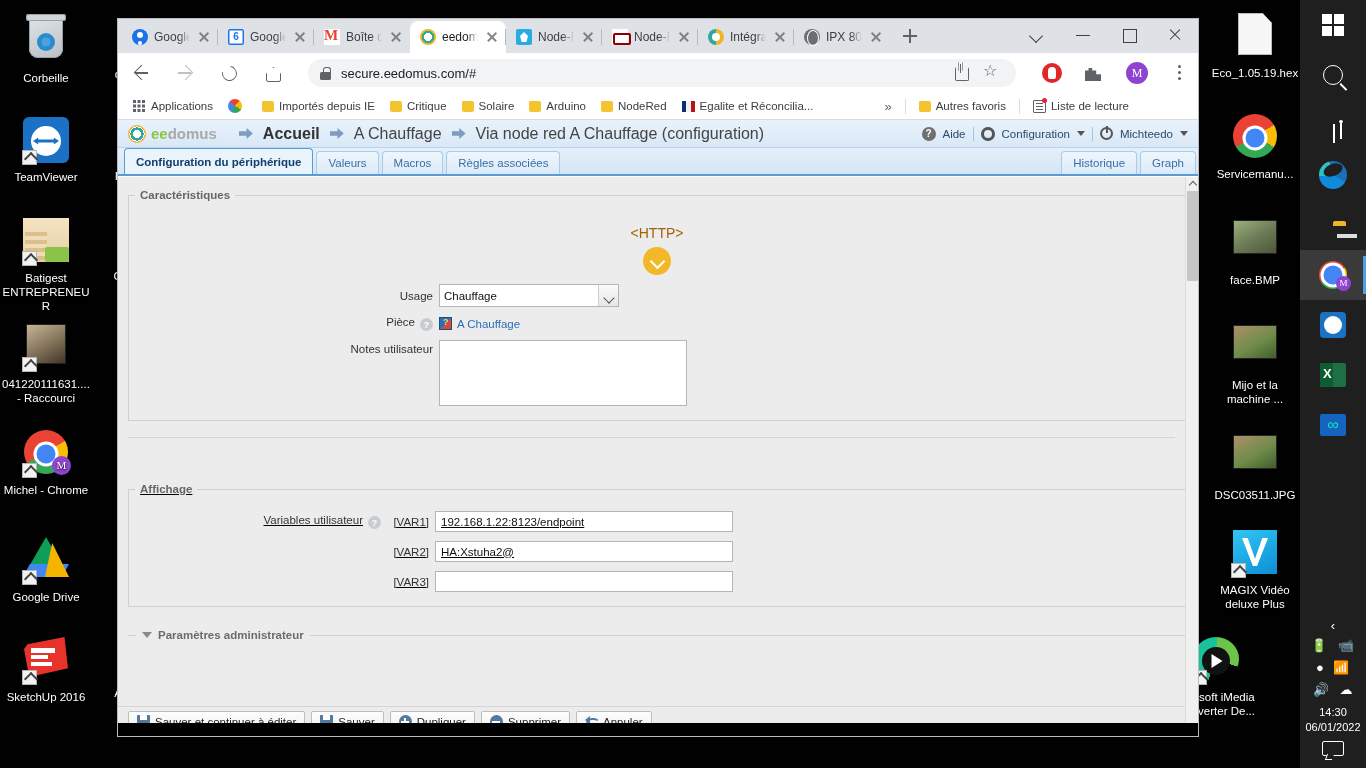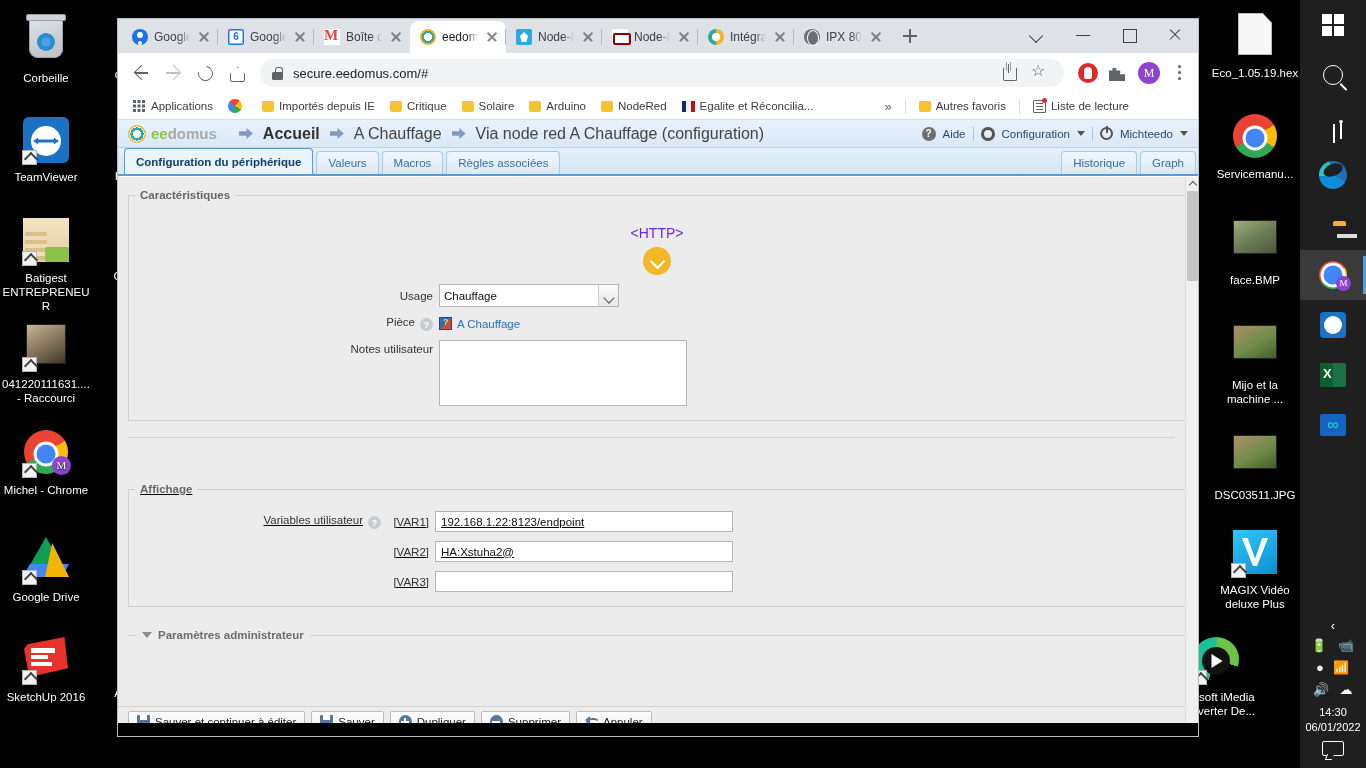--- a/index.html
+++ b/index.html
@@ -180,21 +180,21 @@
   #winctl{position:absolute;right:0;top:0;display:flex;}
   #winctl div{width:46px;height:32px;position:relative;}
   .wc-chev::after{content:"";position:absolute;left:17px;top:12px;width:9px;height:9px;
      border-right:1.5px solid #3c4043;border-bottom:1.5px solid #3c4043;transform:rotate(45deg);}
   .wc-min::after{content:"";position:absolute;left:16px;top:16px;width:14px;height:1.3px;background:#3c4043;}
   .wc-max::after{content:"";position:absolute;left:17px;top:10px;width:12px;height:12px;border:1.3px solid #3c4043;}
   .wc-close::before,.wc-close::after{content:"";position:absolute;left:16px;top:15px;width:14px;height:1.3px;background:#3c4043;}
   .wc-close::before{transform:rotate(45deg);} .wc-close::after{transform:rotate(-45deg);}
 
   
-  #navbar{height:40px;background:#fff;display:flex;align-items:center;padding:0 8px;gap:2px;}
+  #navbar{height:40px;background:#fff;display:flex;align-items:center;padding:0 8px;gap:14px;}
   .navbtn{width:30px;height:30px;position:relative;border-radius:50%;}
   .nv-back::after{content:"";position:absolute;left:10px;top:9px;width:10px;height:10px;
      border-left:1.6px solid #5f6368;border-bottom:1.6px solid #5f6368;transform:rotate(45deg);}
   .nv-back::before{content:"";position:absolute;left:9px;top:14px;width:13px;height:1.6px;background:#5f6368;}
   .nv-fwd::after{content:"";position:absolute;left:10px;top:9px;width:10px;height:10px;
      border-right:1.6px solid #bdc1c6;border-top:1.6px solid #bdc1c6;transform:rotate(45deg);}
   .nv-fwd::before{content:"";position:absolute;left:8px;top:14px;width:13px;height:1.6px;background:#bdc1c6;}
   .nv-reload::after{content:"";position:absolute;left:8px;top:8px;width:13px;height:13px;border-radius:50%;
      border:1.7px solid #5f6368;border-top-color:transparent;transform:rotate(-35deg);}
   .nv-home::after{content:"";position:absolute;left:8px;top:9px;width:13px;height:13px;
@@ -277,21 +277,21 @@
      border-radius:4px 4px 0 0;margin-right:3px;}
   .ptab.active{background:#eaf4fd;color:#123f6b;font-weight:bold;height:26px;border-color:#5b9bd5;}
   .ptab-right{margin-left:auto;display:flex;align-items:flex-end;padding-right:2px;}
 
   #body{position:absolute;left:0;top:57px;right:0;bottom:0;background:#ececec;overflow:hidden;}
   #content{position:absolute;left:0;top:0;right:13px;bottom:0;background:#ececec;}
 
   fieldset.box{border:1px solid #cfcfcf;border-right:none;margin:12px 0 0 10px;padding:10px 0 14px 0;background:#ececec;}
   fieldset.box > legend{font-size:11.5px;color:#666;font-weight:bold;padding:0 5px;margin-left:6px;}
 
-  .centerlbl{text-align:center;font-size:14px;color:#6d28d9;margin:14px 0 6px 0;}
+  .centerlbl{text-align:center;font-size:14px;color:#a16207;margin:14px 0 6px 0;}
   .dev-badge{width:28px;height:28px;border-radius:50%;background:#f3b828;margin:0 auto;position:relative;}
   .dev-badge::after{content:"";position:absolute;left:9px;top:9px;width:9px;height:9px;
      border-right:2.5px solid #fff;border-bottom:2.5px solid #fff;transform:rotate(45deg);}
 
   .frow{display:flex;align-items:center;margin-top:9px;font-size:11.5px;color:#333;}
   .flabel{width:310px;text-align:right;padding-right:6px;}
   .qmark{display:inline-block;width:13px;height:13px;border-radius:50%;background:#c7ccd1;color:#fff;
      font-size:9.5px;line-height:13px;text-align:center;font-weight:bold;margin-left:5px;vertical-align:-2px;}
   input.tf{width:248px;height:21px;border:1px solid #b5b5b5;background:#fff;font-size:11.5px;
      padding:0 5px;color:#111;font-family:"Liberation Sans",sans-serif;}

